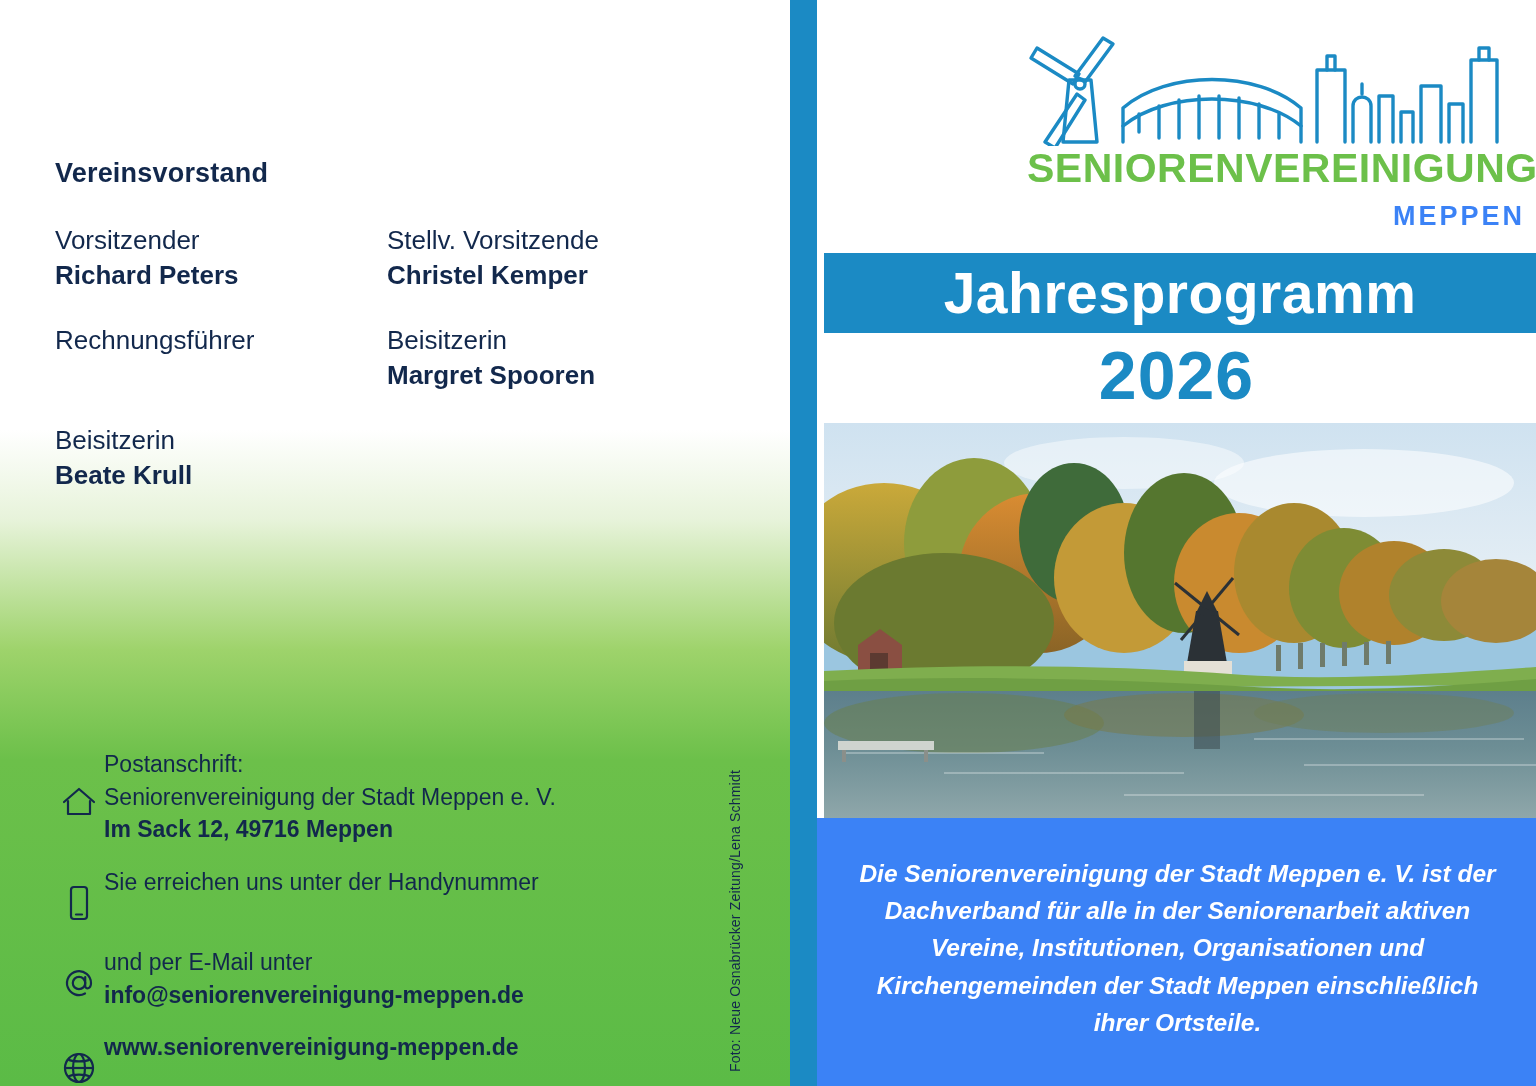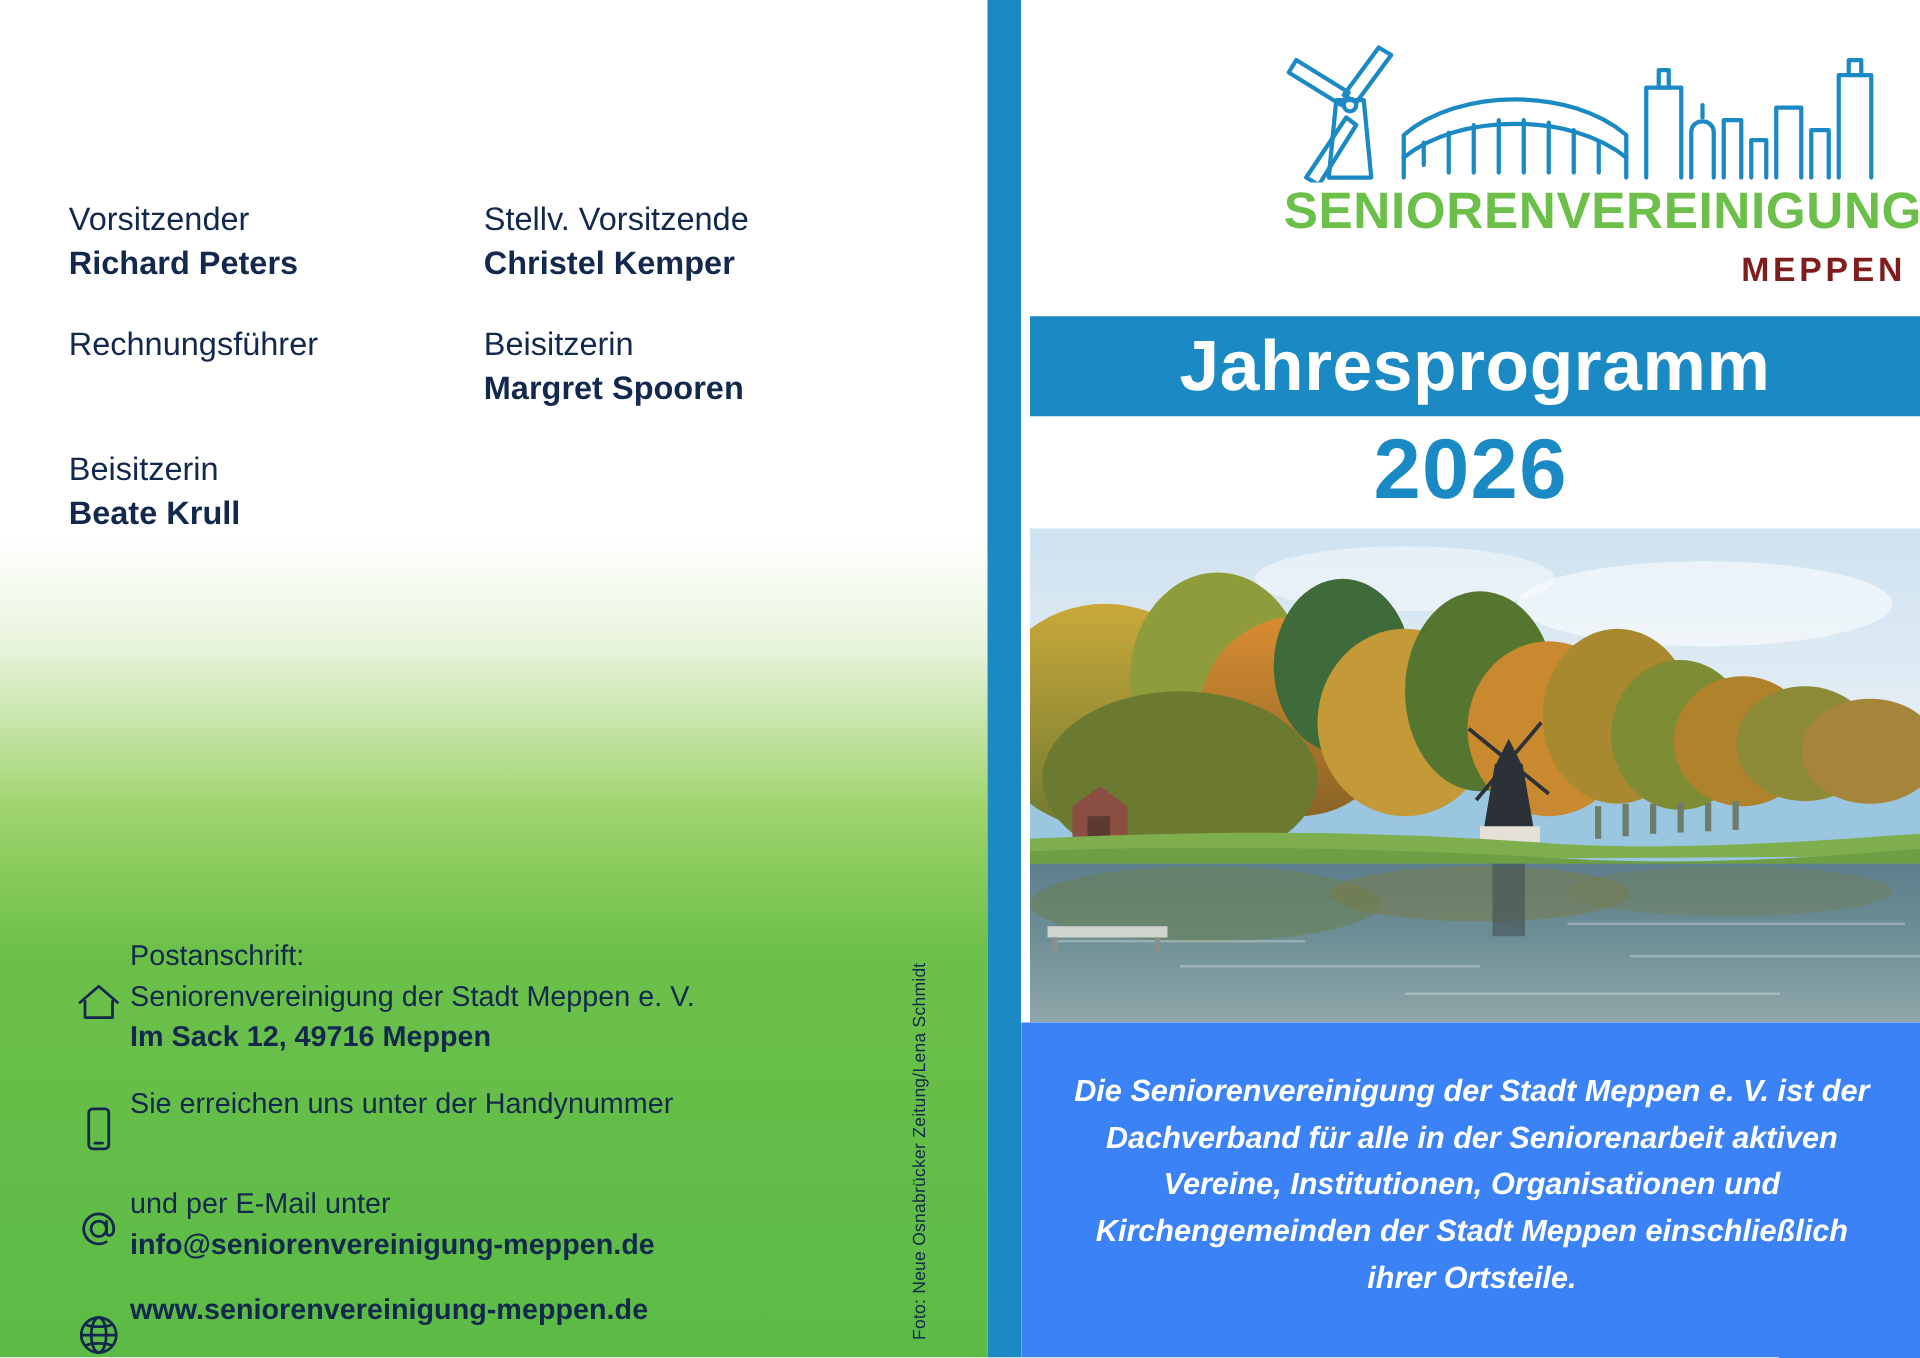--- a/index.html
+++ b/index.html
@@ -162,21 +162,21 @@
     font-weight: bold;
     color: #6cc04a;
     letter-spacing: 0.5px;
     text-align: left;
     line-height: 1;
     margin-top: 2px;
   }
   #logo-sub {
     font-size: 27px;
     font-weight: bold;
-    color: #7f1d1d;
+    color: #3b82f6;
     letter-spacing: 3px;
     text-align: right;
     margin-top: 12px;
     padding-right: 2px;
   }
 
   #title-band {
     position: absolute;
     left: 7px;
     top: 253px;
@@ -238,20 +238,21 @@
   }
 </style>
 </head>
 <body>
 
 <div id="page">
 
   <div id="left-panel">
 
     <div id="board-block">
+      <div id="board-title">Vereinsvorstand</div>
 
       <div class="board-grid">
         <div class="board-person">
           <div class="board-role">Vorsitzender</div>
           <div class="board-name">Richard Peters</div>
         </div>
         <div class="board-person">
           <div class="board-role">Stellv. Vorsitzende</div>
           <div class="board-name">Christel Kemper</div>
         </div>

